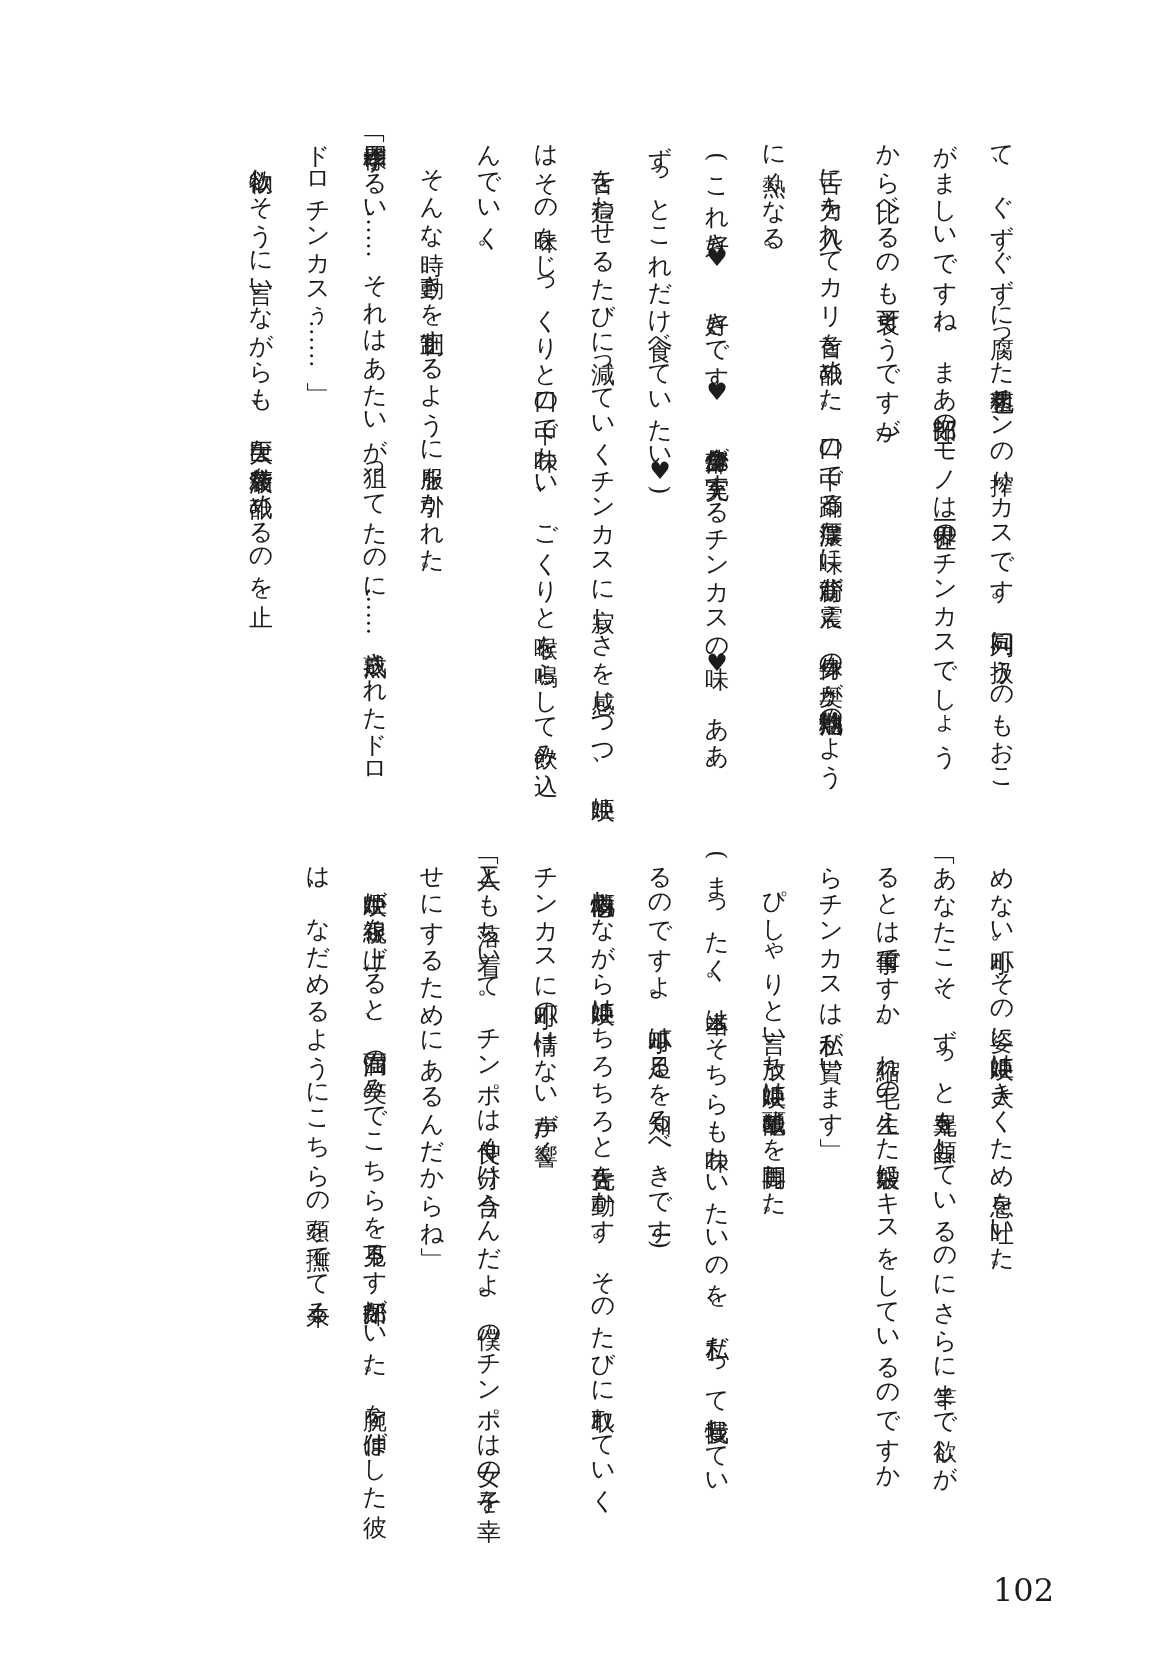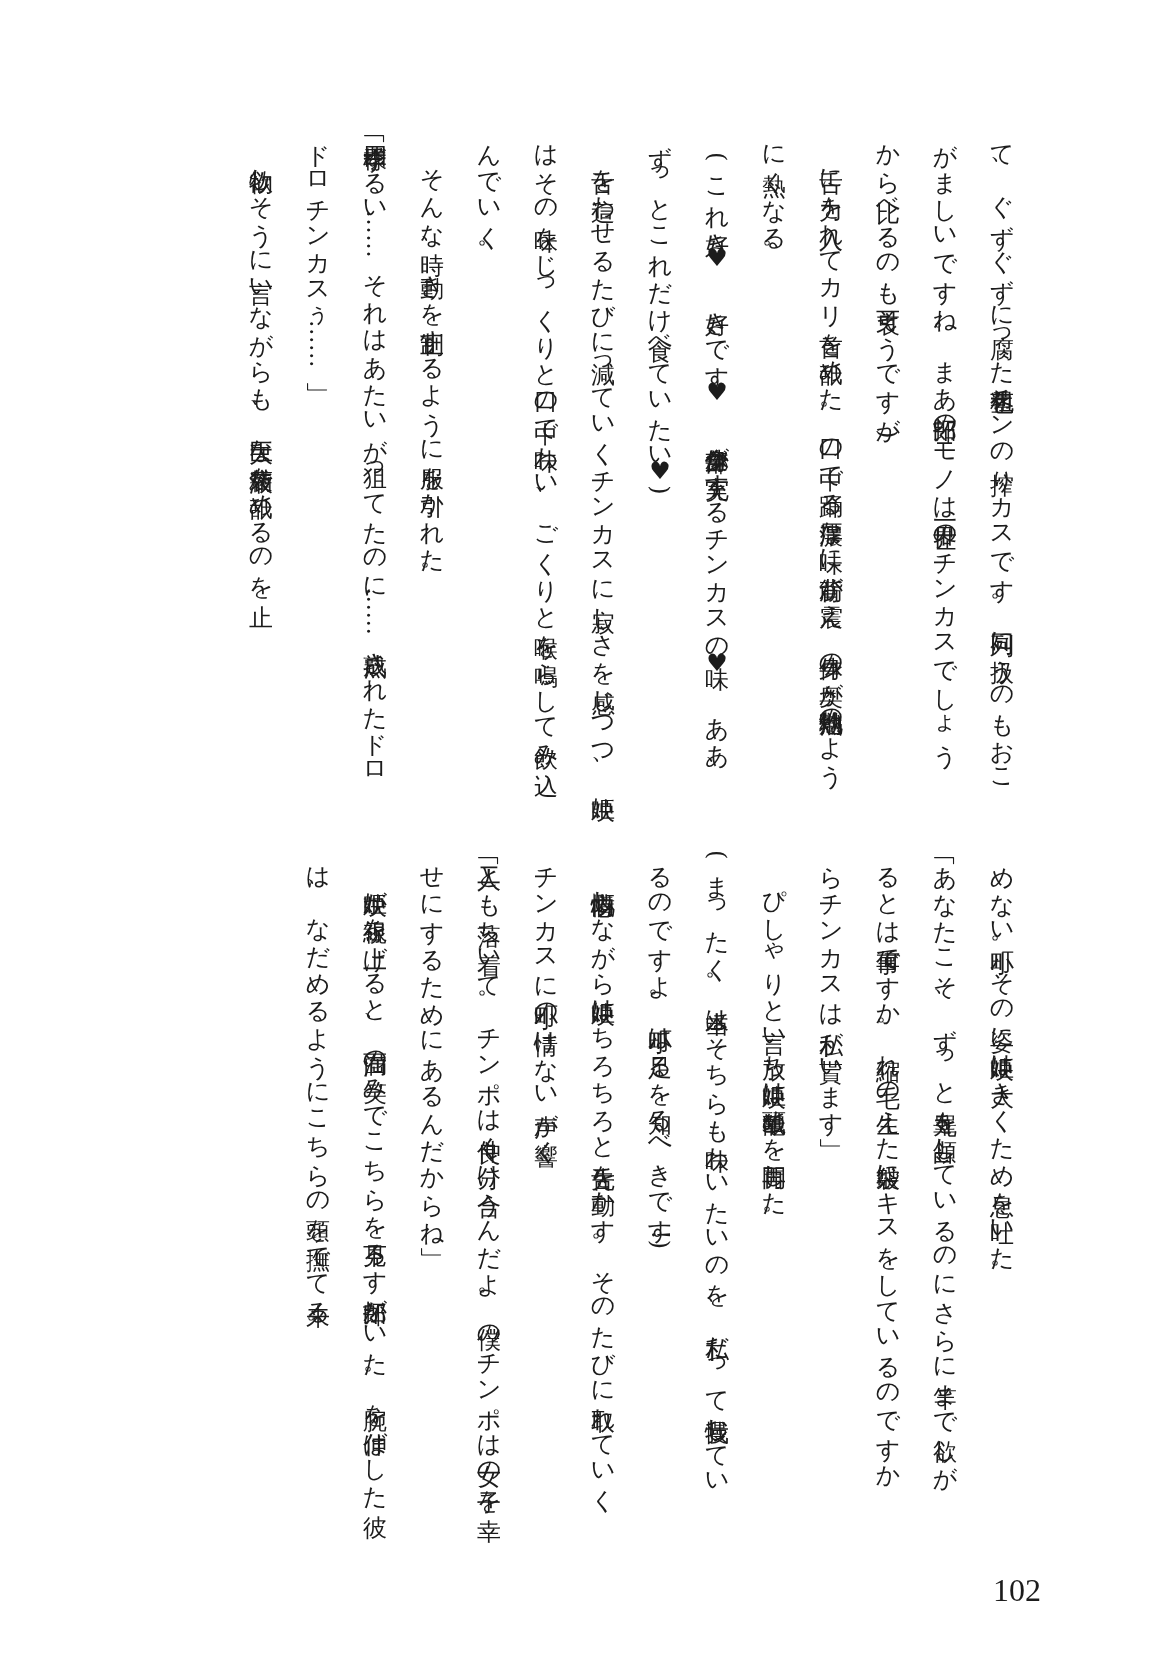--- a/index.html
+++ b/index.html
@@ -43,21 +43,20 @@
   .text-block p.indent {
     text-indent: 24px;
   }
   .page-number {
     position: absolute;
     left: 993px;
     top: 1572px;
     font-size: 32px;
     line-height: 36px;
     color: #1c1c1c;
-    font-family: Liberation Serif, serif;
   }
 </style>
 </head>
 <body>
 
 <div class="page">
 
   <div class="text-block top">
     <p>て、ぐずぐずに腐った包茎粗チンの搾りカスです。同列に扱うのもおこがましいですね。まあ拓郎のモノは世界一のチンカスでしょうから比べるのも可哀そうですが)</p>
     <p class="indent">舌に力を入れてカリ首を舐めた。口の中で踊る濃厚な味に背筋が震え、身体の奥が灼熱地獄のように熱くなる。</p>

